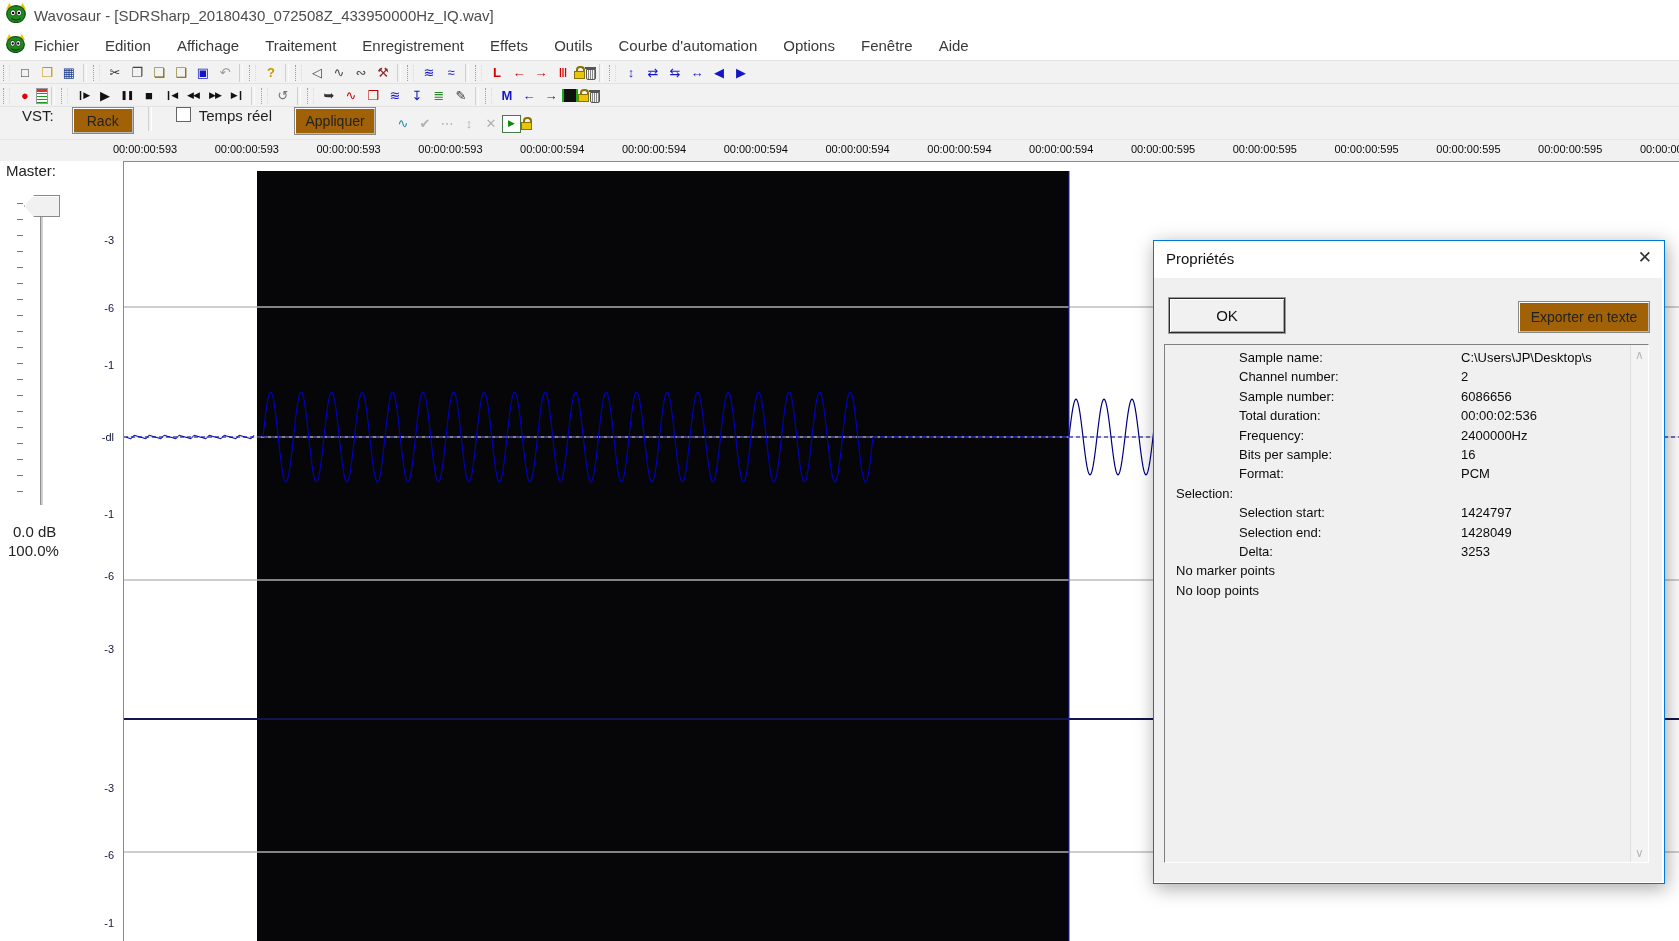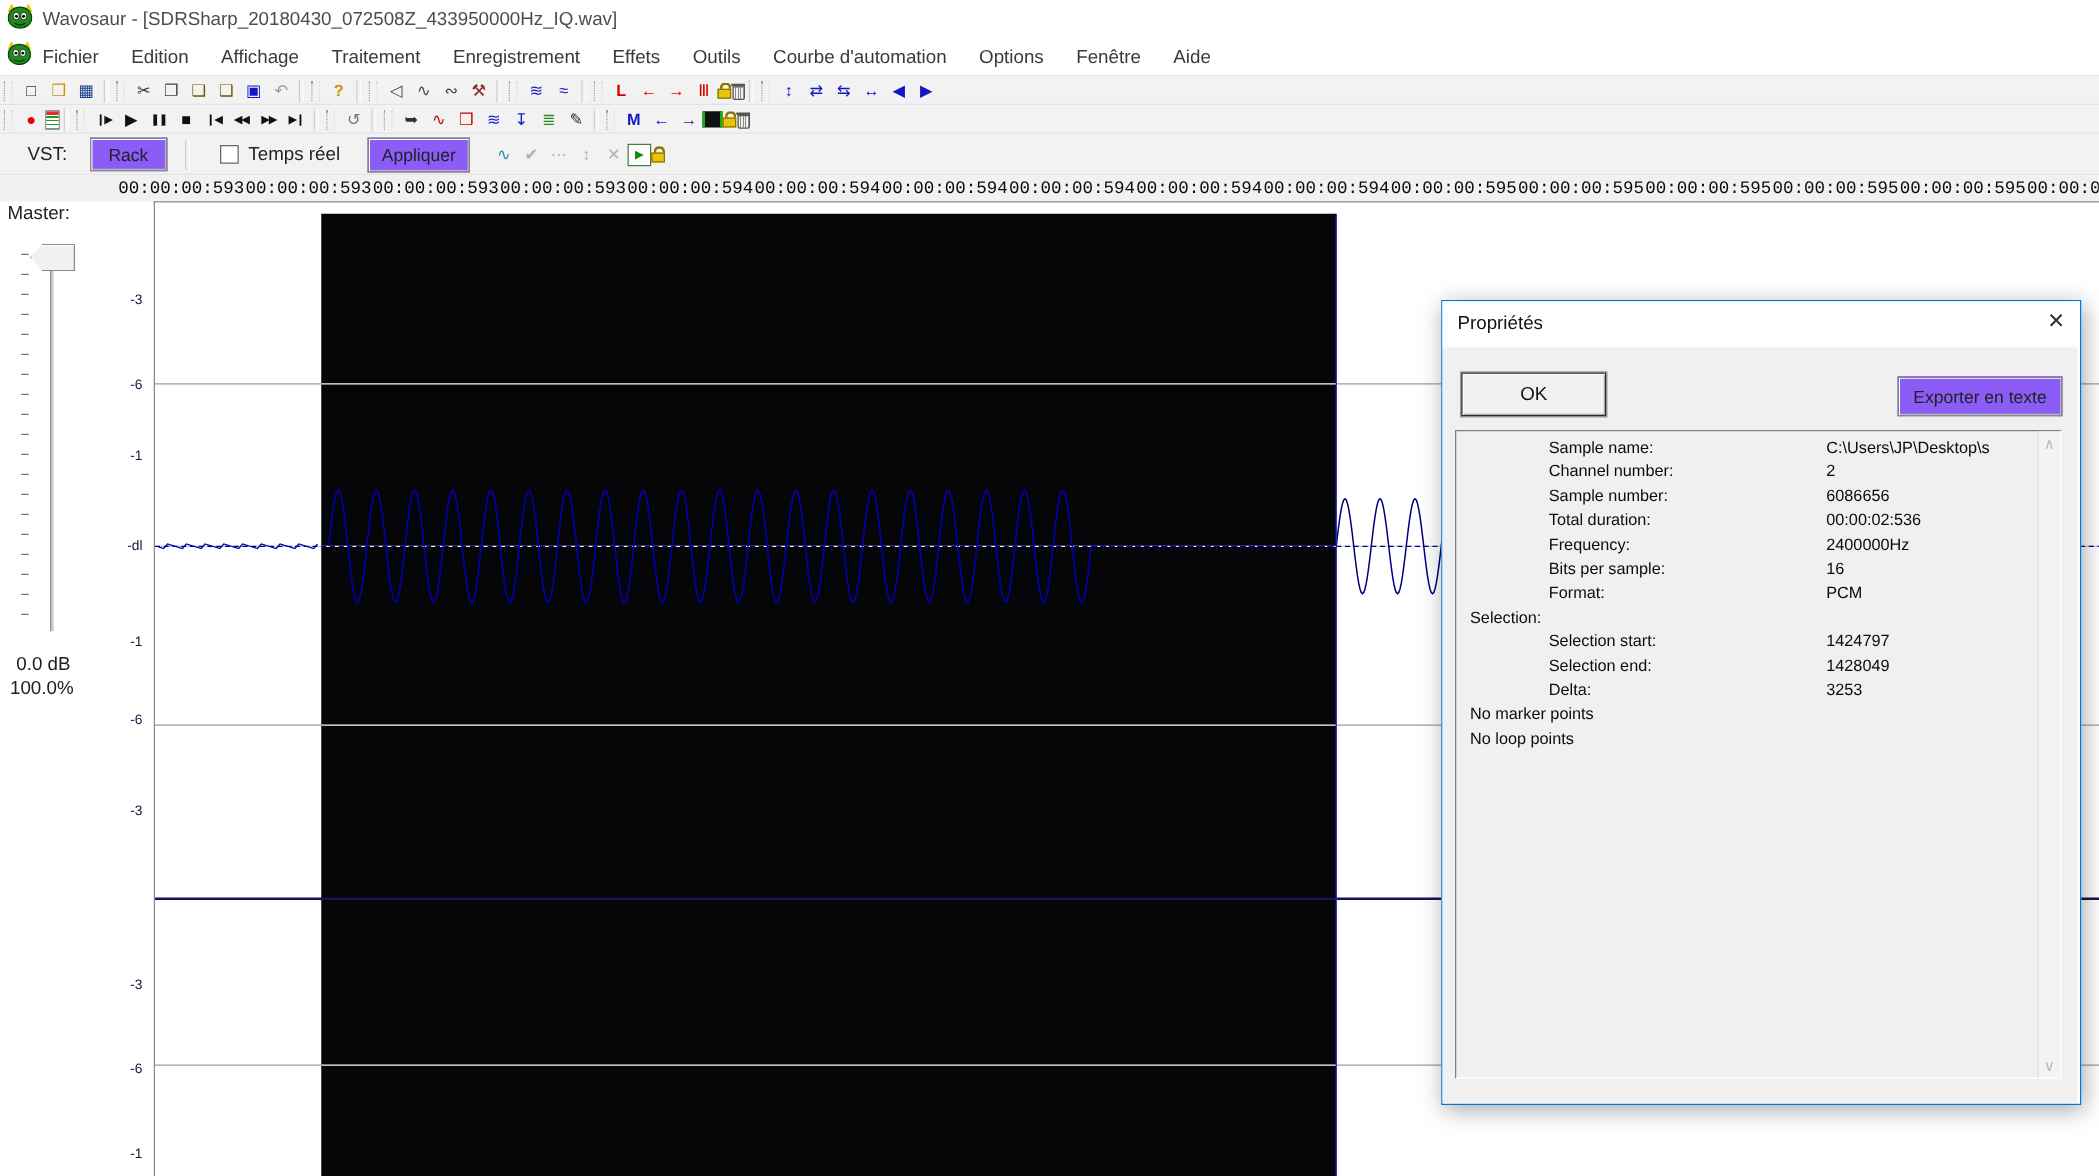--- a/index.html
+++ b/index.html
@@ -27,33 +27,33 @@
   .ic-lock::after{content:"";position:absolute;bottom:0;left:0;width:9px;height:6px;background:#e8c50a;border:1px solid #8a7400;}
   .ic-trash{width:11px;height:13px;position:relative;}
   .ic-trash::before{content:"";position:absolute;top:3px;left:1px;width:8px;height:9px;border:1px solid #555;border-radius:0 0 2px 2px;
      background:repeating-linear-gradient(90deg,transparent 0 1px,#888 1px 2px);}
   .ic-trash::after{content:"";position:absolute;top:1px;left:0;width:11px;height:2px;background:#555;}
   .ic-meter{width:10px;height:14px;border:1px solid #999;
      background:linear-gradient(#e03030 0 3px,rgba(0,0,0,0) 3px),repeating-linear-gradient(0deg,#1c9a1c 0 1px,#fff 1px 3px);}
   .ic-region{width:12px;height:13px;background:#101010;border-left:2px solid #12b012;border-right:2px solid #12b012;}
   .ic-playbox{width:17px;height:16px;border:1px solid #4a7a4a;background:#fdfdfd;color:#0c8a0c;font-size:9px;}
   
-  #vstrow{left:0;top:106px;width:1679px;height:33px;background:#f2f2f2;border-top:1px solid #e2e2e2;display:flex;align-items:center;}
+  #vstrow{left:0;top:106px;width:1679px;height:33px;background:#f2f2f2;border-top:1px solid #e2e2e2;display:flex;}
   #vst-label{font-size:15px;color:#222;margin-left:22px;}
-  .btn95{background:#8b5cf6;border:1px solid #888;box-shadow:inset 1px 1px 0 #fff,inset -1px -1px 0 #b9b9b9;
+  .btn95{background:#a16207;border:1px solid #888;box-shadow:inset 1px 1px 0 #fff,inset -1px -1px 0 #b9b9b9;
      font-size:14px;color:#222;display:inline-flex;align-items:center;justify-content:center;cursor:default;}
   #rack-btn{width:60px;height:25px;margin-left:18px;}
   #vst-sep1{width:2px;height:24px;border-left:1px solid #cfcfcf;border-right:1px solid #fff;margin-left:14px;}
   #realtime-box{width:13px;height:13px;background:#fff;border:1px solid #666;margin-left:24px;flex:0 0 auto;}
   #realtime-label{font-size:15px;color:#222;margin-left:8px;}
   #apply-btn{width:80px;height:26px;margin-left:22px;}
   #auto-tools{display:flex;align-items:center;margin-left:16px;}
   
   #ruler{left:0;top:139px;width:1679px;height:21px;background:#f1f1f1;border-top:1px solid #e6e6e6;border-bottom:1px solid #bdbdbd;overflow:hidden;}
-  .ruler-label{position:absolute;top:3px;font-size:14px;color:#0a0a0a;transform:translateX(-50%);white-space:nowrap;font-family:Liberation Mono, monospace;}
+  .ruler-label{position:absolute;top:3px;font-size:11px;color:#0a0a0a;transform:translateX(-50%);white-space:nowrap;}
   
   #workspace{left:0;top:161px;width:1679px;height:780px;background:#fff;}
   #master-panel{left:0;top:0;width:120px;height:780px;background:#fff;}
   #master-label{left:6px;top:1px;font-size:15px;color:#222;}
   #master-track{left:40px;top:40px;width:2px;height:304px;background:#cfcfcf;border-left:1px solid #8f8f8f;}
   #master-handle{left:24px;top:34px;width:34px;height:20px;background:#f1f1f1;border:1px solid #8a8a8a;
      clip-path:polygon(0 50%,28% 0,100% 0,100% 100%,28% 100%);box-shadow:inset 1px 1px 0 #fff;}
   .mtick{position:absolute;left:17px;width:6px;height:1px;background:#777;}
   #master-db{left:13px;top:362px;font-size:15px;color:#222;}
   #master-pct{left:8px;top:381px;font-size:15px;color:#222;}

